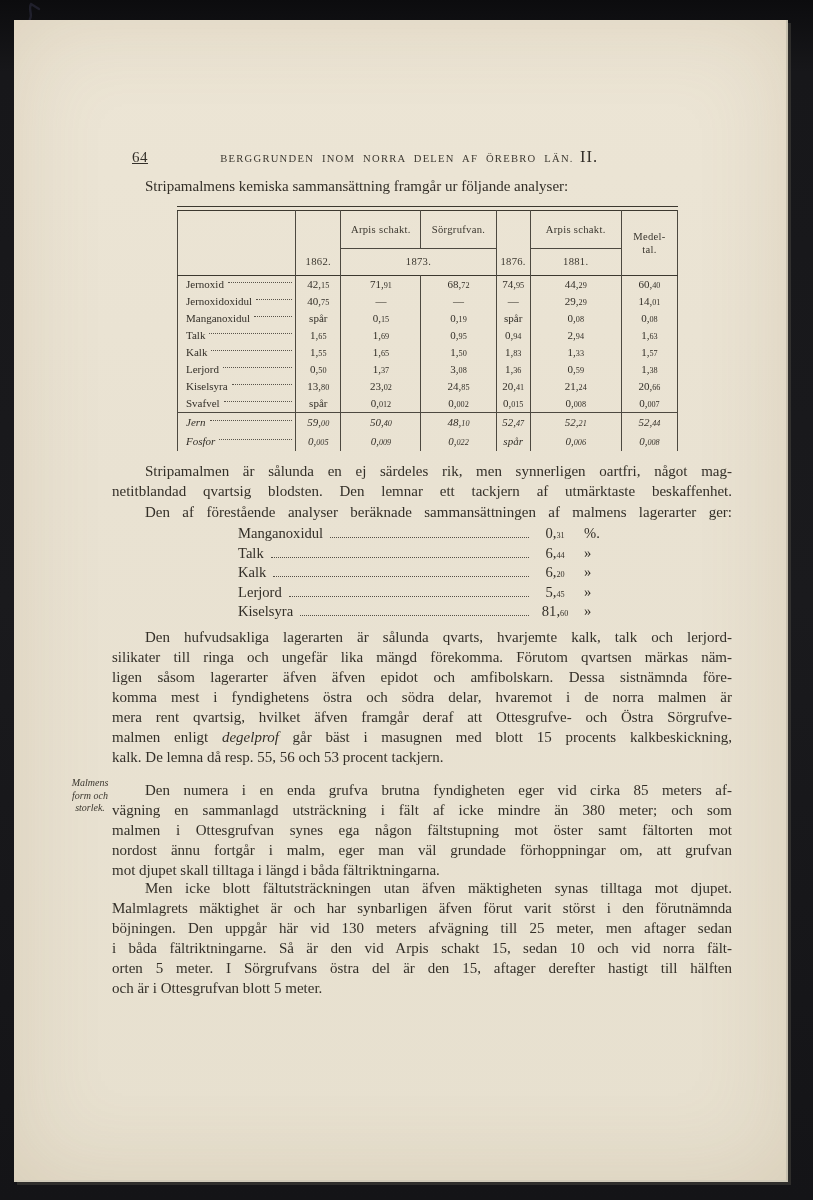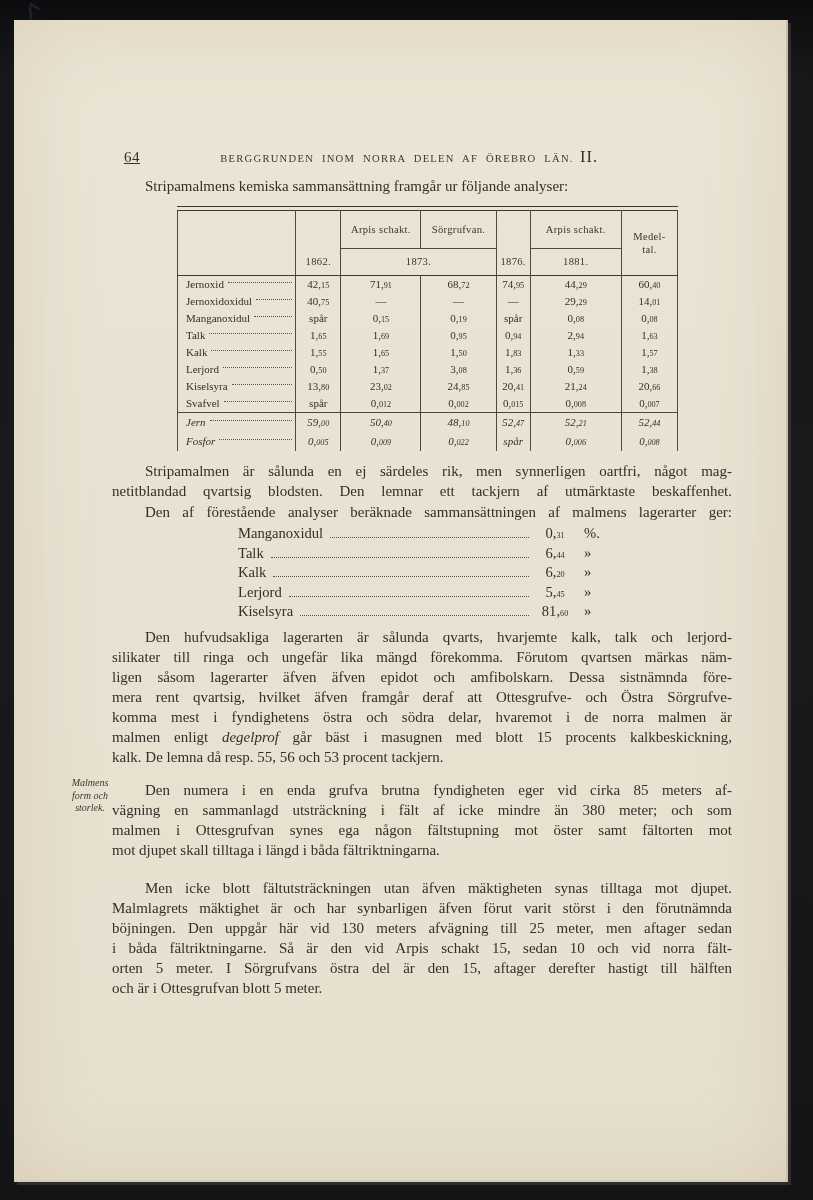--- a/index.html
+++ b/index.html
@@ -8,21 +8,21 @@
          font-family:"Liberation Serif", serif;}
   .paper{position:absolute;left:14px;top:20px;width:772px;height:1160px;
          background:linear-gradient(180deg,#ece5d5 0%,#e9e2d2 40%,#e7e0cf 100%);
          border-right:2px solid #c6bfae;border-bottom:2px solid #d2ccba;
          box-shadow:3px 3px 0 rgba(70,68,62,.55), inset 0 0 90px rgba(140,115,70,.16);
          color:#34302a;}
   .pen-mark{position:absolute;left:22px;top:2px;}
 
   
   .pagehead{position:absolute;left:98px;top:126px;width:620px;height:26px;}
-  .pagenum{position:absolute;left:12px;top:3px;font-size:15px;letter-spacing:.5px;text-decoration:underline;}
+  .pagenum{position:absolute;left:20px;top:3px;font-size:15px;letter-spacing:.5px;text-decoration:underline;}
   .runtitle{position:absolute;left:105px;top:7px;width:360px;text-align:center;
             font-size:10.6px;letter-spacing:1.25px;word-spacing:4px;color:#3d3931;white-space:nowrap;}
   .volume{position:absolute;left:468px;top:1px;font-size:16.5px;letter-spacing:1px;}
 
   
   .para{position:absolute;left:98px;width:620px;font-size:15px;line-height:20px;
         color:#332f28;}
   .ln{text-align:justify;text-align-last:justify;}
   .ln.end{text-align-last:left;}
   .ln.ind{text-indent:33px;}
@@ -306,36 +306,37 @@
           <span class="cdots"></span>
           <span class="cval">81,<span class="dd">60</span></span>
           <span class="cunit">»</span>
       </div>
     </div>
 
     <div class="para p2">
         <div class="ln ind">Den hufvudsakliga lagerarten är sålunda qvarts, hvarjemte kalk, talk och lerjord-</div>
         <div class="ln">silikater till ringa och ungefär lika mängd förekomma.  Förutom qvartsen märkas näm-</div>
         <div class="ln">ligen såsom lagerarter äfven äfven epidot och amfibolskarn.  Dessa sistnämnda före-</div>
+        <div class="ln">komma mest i fyndighetens östra och södra delar, hvaremot i de norra malmen är</div>
         <div class="ln">mera rent qvartsig, hvilket äfven framgår deraf att Ottesgrufve- och Östra Sörgrufve-</div>
-        <div class="ln">komma mest i fyndighetens östra och södra delar, hvaremot i de norra malmen är</div>
         <div class="ln">malmen enligt <i>degelprof</i> går bäst i masugnen med blott 15 procents kalkbeskickning,</div>
         <div class="ln end">kalk.  De lemna då resp. 55, 56 och 53 procent tackjern.</div>
       </div>
 
     <div class="marginnote">
         <div class="ln">Malmens</div>
         <div class="ln">form och</div>
         <div class="ln end">storlek.</div>
       </div>
 
     <div class="para p3">
         <div class="ln ind">Den numera i en enda grufva brutna fyndigheten eger vid cirka 85 meters af-</div>
         <div class="ln">vägning en sammanlagd utsträckning i fält af icke mindre än 380 meter; och som</div>
         <div class="ln">malmen i Ottesgrufvan synes ega någon fältstupning mot öster samt fältorten mot</div>
+        <div class="ln">nordost ännu fortgår i malm, eger man väl grundade förhoppningar om, att grufvan</div>
         <div class="ln end">mot djupet skall tilltaga i längd i båda fältriktningarna.</div>
       </div>
     <div class="para p4">
         <div class="ln ind">Men icke blott fältutsträckningen utan äfven mäktigheten synas tilltaga mot djupet.</div>
         <div class="ln">Malmlagrets mäktighet är och har synbarligen äfven förut varit störst i den förutnämnda</div>
         <div class="ln">böjningen.  Den uppgår här vid 130 meters afvägning till 25 meter, men aftager sedan</div>
         <div class="ln">i båda fältriktningarne.  Så är den vid Arpis schakt 15, sedan 10 och vid norra fält-</div>
         <div class="ln">orten 5 meter.  I Sörgrufvans östra del är den 15, aftager derefter hastigt till hälften</div>
         <div class="ln end">och är i Ottesgrufvan blott 5 meter.</div>
       </div>

